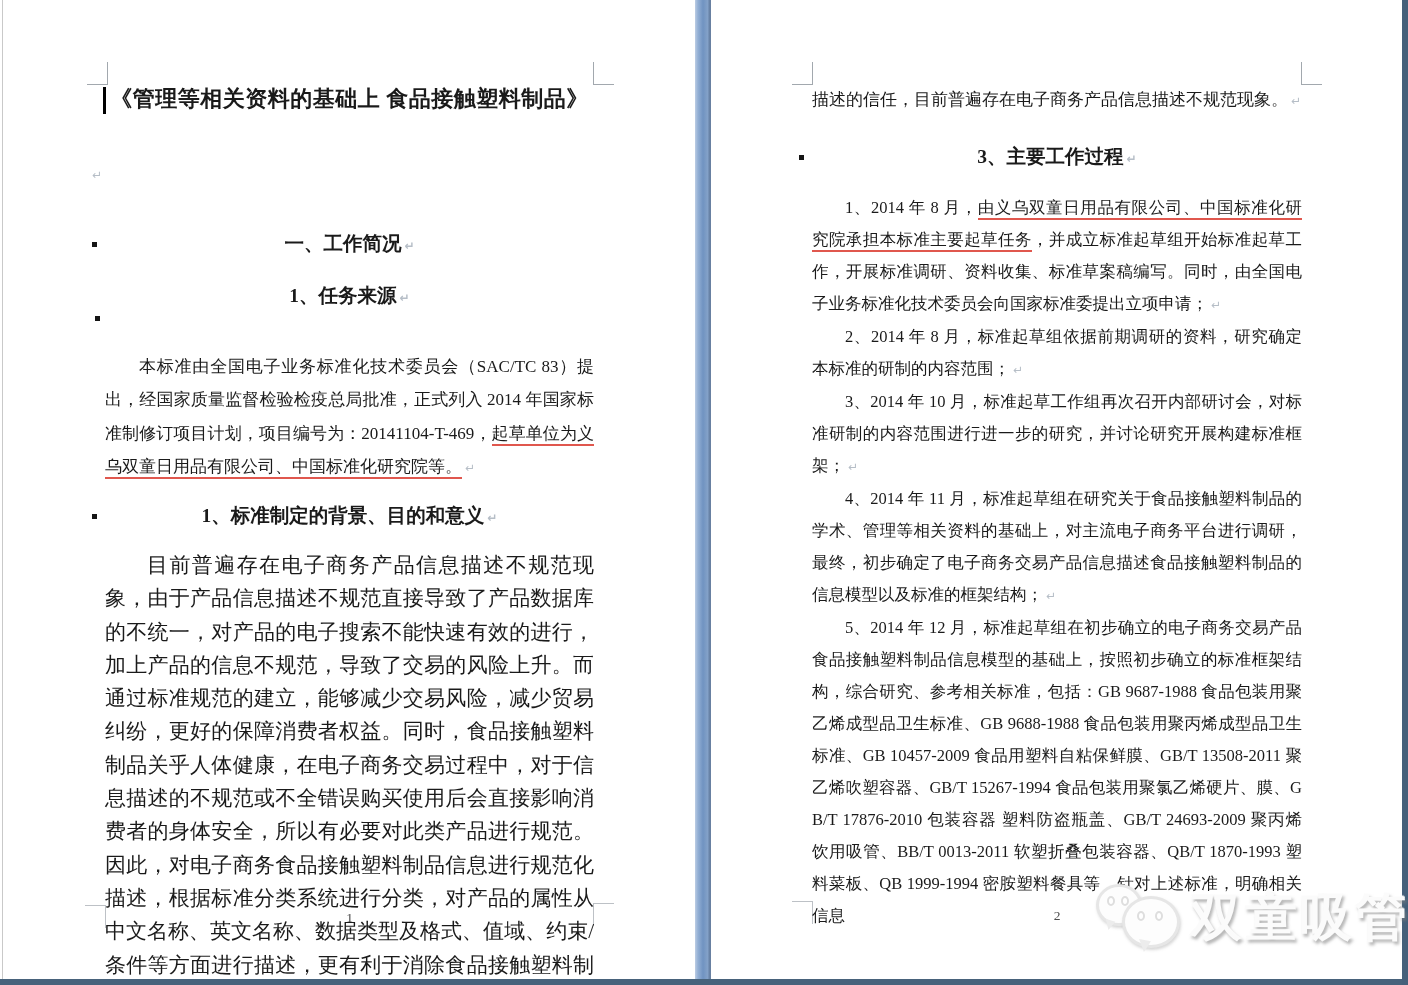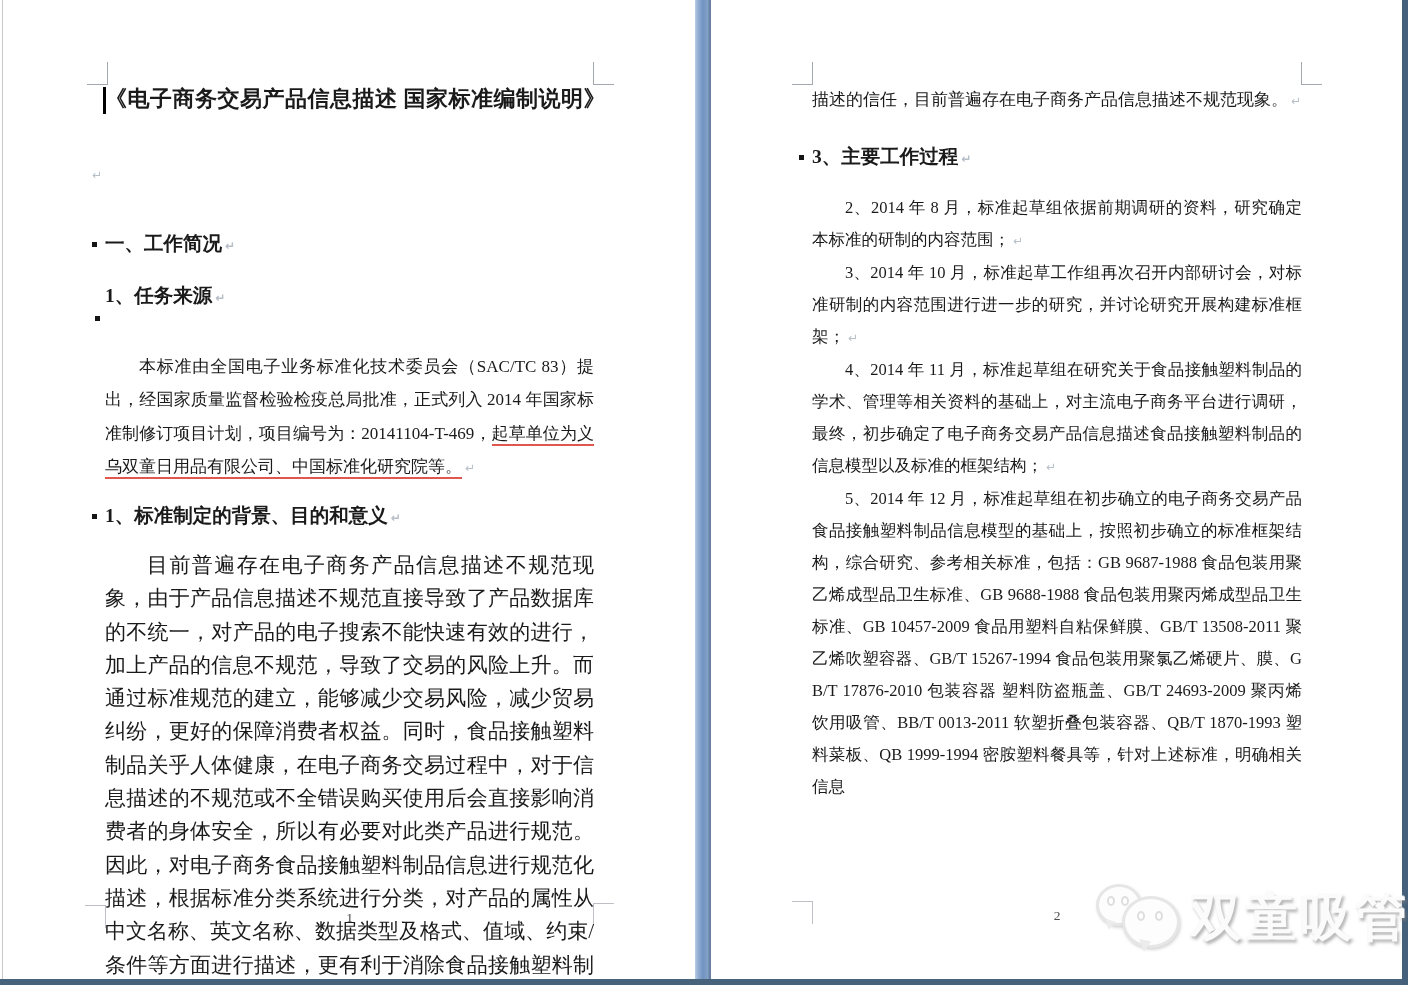--- a/index.html
+++ b/index.html
@@ -25,21 +25,21 @@
 
   .abs{position:absolute;}
   .col-l{left:105px;width:489px;}
   .col-r{left:812px;width:490px;}
 
   .title-wrap{top:84px;text-align:center;font-weight:bold;}
   .title-l1{font-size:22px;line-height:30px;letter-spacing:.5px;white-space:nowrap;}
   .title-l2{font-size:23px;line-height:30px;margin-top:9px;letter-spacing:1px;}
   .cursor-bar{position:absolute;left:103px;top:87px;width:3px;height:27px;background:#000;}
 
-  .heading{font-weight:bold;font-size:19.5px;line-height:26px;white-space:nowrap;}
+  .heading{font-weight:bold;font-size:19.5px;line-height:26px;white-space:nowrap;text-align:center;}
   .sq{position:absolute;width:5px;height:5px;background:#151515;}
 
   .para{font-size:17px;text-align:justify;text-indent:2em;word-break:break-all;}
   #para-task{top:350px;line-height:33.4px;}
   #para-bg{top:549px;line-height:33.3px;font-size:21px;}
   #para-carry{top:84px;line-height:32px;text-indent:0;}
   #items{top:192px;line-height:32px;font-size:16.5px;}
   #items p{margin:0;text-indent:2em;text-align:justify;word-break:break-all;}
 
   .red-u{border-bottom:2px solid #e0574e;padding-bottom:1px;}
@@ -76,21 +76,21 @@
 <div class="crop tr" style="left:593px;top:62px;"></div>
 <div class="crop bl" style="left:85px;top:905px;"></div>
 <div class="crop br" style="left:593px;top:903px;"></div>
 <div class="crop tl" style="left:792px;top:62px;"></div>
 <div class="crop tr" style="left:1301px;top:62px;"></div>
 <div class="crop bl" style="left:792px;top:901px;"></div>
 
 <div class="cursor-bar"></div>
 
 <div class="abs col-l title-wrap">
-  <div class="title-l1">《电子商务交易产品信息描述 国家标准编制说明》</div>
+  <div class="title-l1">《管理等相关资料的基础上 食品接触塑料制品》</div>
 </div>
 
 <span class="pmark-abs" style="left:92px;top:168px;">↵</span>
 
 <div class="sq" style="left:92px;top:242px;"></div>
 <div class="abs col-l heading" style="top:231px;"><span>一、工作简况</span><span class="pmark">↵</span></div>
 
 <div class="sq" style="left:95px;top:316px;"></div>
 <div class="abs col-l heading" style="top:283px;"><span>1、任务来源</span><span class="pmark">↵</span></div>
 
@@ -102,20 +102,21 @@
 <div id="para-bg" class="abs col-l para">目前普遍存在电子商务产品信息描述不规范现象，由于产品信息描述不规范直接导致了产品数据库的不统一，对产品的电子搜索不能快速有效的进行，加上产品的信息不规范，导致了交易的风险上升。而通过标准规范的建立，能够减少交易风险，减少贸易纠纷，更好的保障消费者权益。同时，食品接触塑料制品关乎人体健康，在电子商务交易过程中，对于信息描述的不规范或不全错误购买使用后会直接影响消费者的身体安全，所以有必要对此类产品进行规范。因此，对电子商务食品接触塑料制品信息进行规范化描述，根据标准分类系统进行分类，对产品的属性从中文名称、英文名称、数据类型及格式、值域、约束/条件等方面进行描述，更有利于消除食品接触塑料制品信息描述等不规范现象，也能有效建立消费者对电子商务中产品信息</div>
 
 <div class="pageno" style="left:105px;top:910px;width:489px;">1</div>
 
 <div id="para-carry" class="abs col-r para"><span>描述的信任，目前普遍存在电子商务产品信息描述不规范现象。</span><span class="pmark">↵</span></div>
 
 <div class="sq" style="left:799px;top:155px;"></div>
 <div class="abs col-r heading" style="top:144px;"><span>3、主要工作过程</span><span class="pmark">↵</span></div>
 
 <div id="items" class="abs col-r">
+    <p><span>1、2014 年 8 月，</span><span class="red-u">由义乌双童日用品有限公司、中国标准化研究院承担本标准主要起草任务</span><span>，并成立标准起草组开始标准起草工作，开展标准调研、资料收集、标准草案稿编写。同时，由全国电子业务标准化技术委员会向国家标准委提出立项申请；</span><span class="pmark">↵</span></p>
     <p><span>2、2014 年 8 月，标准起草组依据前期调研的资料，研究确定本标准的研制的内容范围；</span><span class="pmark">↵</span></p>
     <p><span>3、2014 年 10 月，标准起草工作组再次召开内部研讨会，对标准研制的内容范围进行进一步的研究，并讨论研究开展构建标准框架；</span><span class="pmark">↵</span></p>
     <p><span>4、2014 年 11 月，标准起草组在研究关于食品接触塑料制品的学术、管理等相关资料的基础上，对主流电子商务平台进行调研，最终，初步确定了电子商务交易产品信息描述食品接触塑料制品的信息模型以及标准的框架结构；</span><span class="pmark">↵</span></p>
     <p><span>5、2014 年 12 月，标准起草组在初步确立的电子商务交易产品食品接触塑料制品信息模型的基础上，按照初步确立的标准框架结构，综合研究、参考相关标准，包括：GB 9687-1988 食品包装用聚乙烯成型品卫生标准、GB 9688-1988 食品包装用聚丙烯成型品卫生标准、GB 10457-2009 食品用塑料自粘保鲜膜、GB/T 13508-2011 聚乙烯吹塑容器、GB/T 15267-1994 食品包装用聚氯乙烯硬片、膜、GB/T 17876-2010 包装容器 塑料防盗瓶盖、GB/T 24693-2009 聚丙烯饮用吸管、BB/T 0013-2011 软塑折叠包装容器、QB/T 1870-1993 塑料菜板、QB 1999-1994 密胺塑料餐具等，针对上述标准，明确相关信息</span></p>
   </div>
 
 <div class="pageno" style="left:812px;top:908px;width:490px;">2</div>
 
 <div class="wm">
   <div class="wm-icon">

